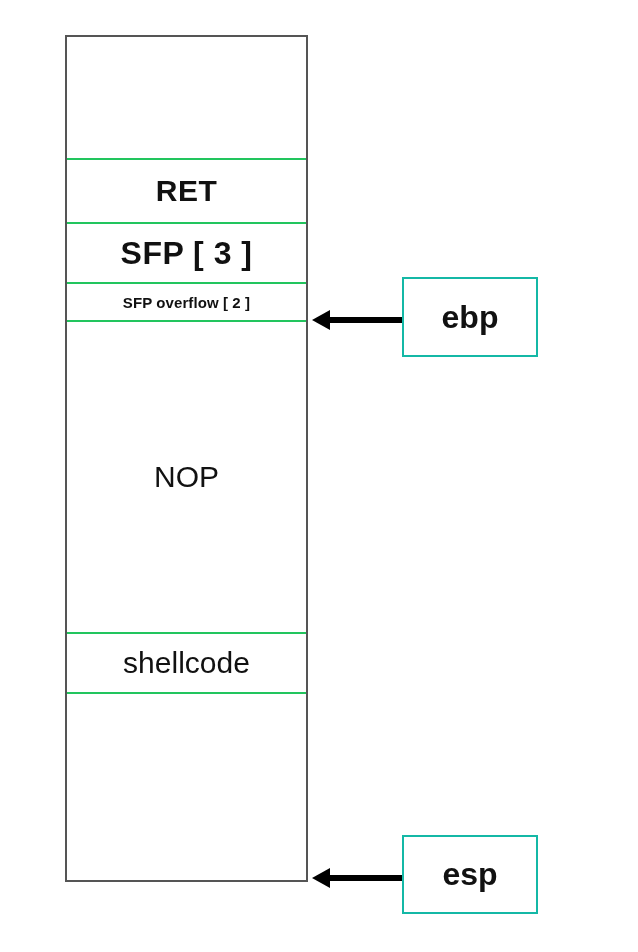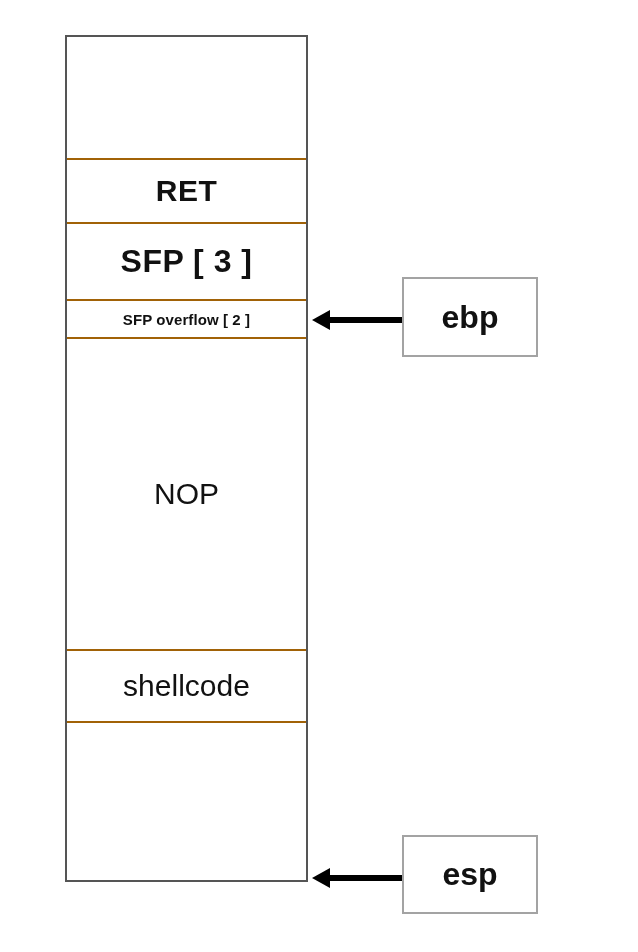--- a/index.html
+++ b/index.html
@@ -33,41 +33,41 @@
     display: flex;
     flex-direction: column;
   }
   .cell {
     box-sizing: border-box;
     display: flex;
     align-items: center;
     justify-content: center;
     color: #111111;
     background: #ffffff;
-    border-bottom: 2px solid #a16207;
+    border-bottom: 2px solid #22c55e;
     overflow: hidden;
   }
   .cell:last-child {
     border-bottom: none;
   }
 
   
   .cell-pad-top      { height: 123px; }
   .cell-ret          { height: 64px;  font-size: 30px; font-weight: bold; letter-spacing: 0.5px; }
-  .cell-sfp          { height: 77px;  font-size: 32px; font-weight: bold; letter-spacing: 0.5px; }
+  .cell-sfp          { height: 60px;  font-size: 32px; font-weight: bold; letter-spacing: 0.5px; }
   .cell-sfp-overflow { height: 38px;  font-size: 15px; font-weight: bold; letter-spacing: 0.1px; }
   .cell-nop          { height: 312px; font-size: 30px; font-weight: normal; }
-  .cell-shellcode    { height: 72px;  font-size: 30px; font-weight: normal; }
+  .cell-shellcode    { height: 60px;  font-size: 30px; font-weight: normal; }
   .cell-pad-bottom   { height: 58px; }
 
   
   .reg-box {
     position: absolute;
     box-sizing: border-box;
-    border: 2px solid #a3a3a3;
+    border: 2px solid #14b8a6;
     background: #ffffff;
     display: flex;
     align-items: center;
     justify-content: center;
     font-size: 32px;
     font-weight: bold;
     color: #111111;
   }
   .reg-ebp { left: 402px; top: 277px; width: 136px; height: 80px; }
   .reg-esp { left: 402px; top: 835px; width: 136px; height: 79px; }

